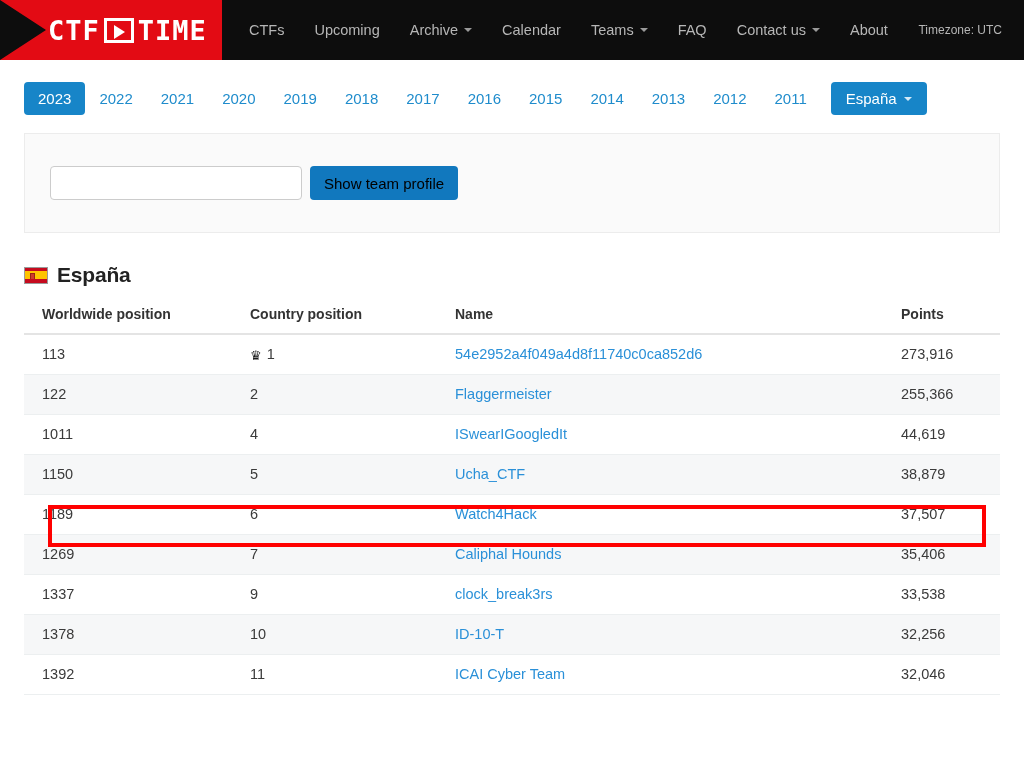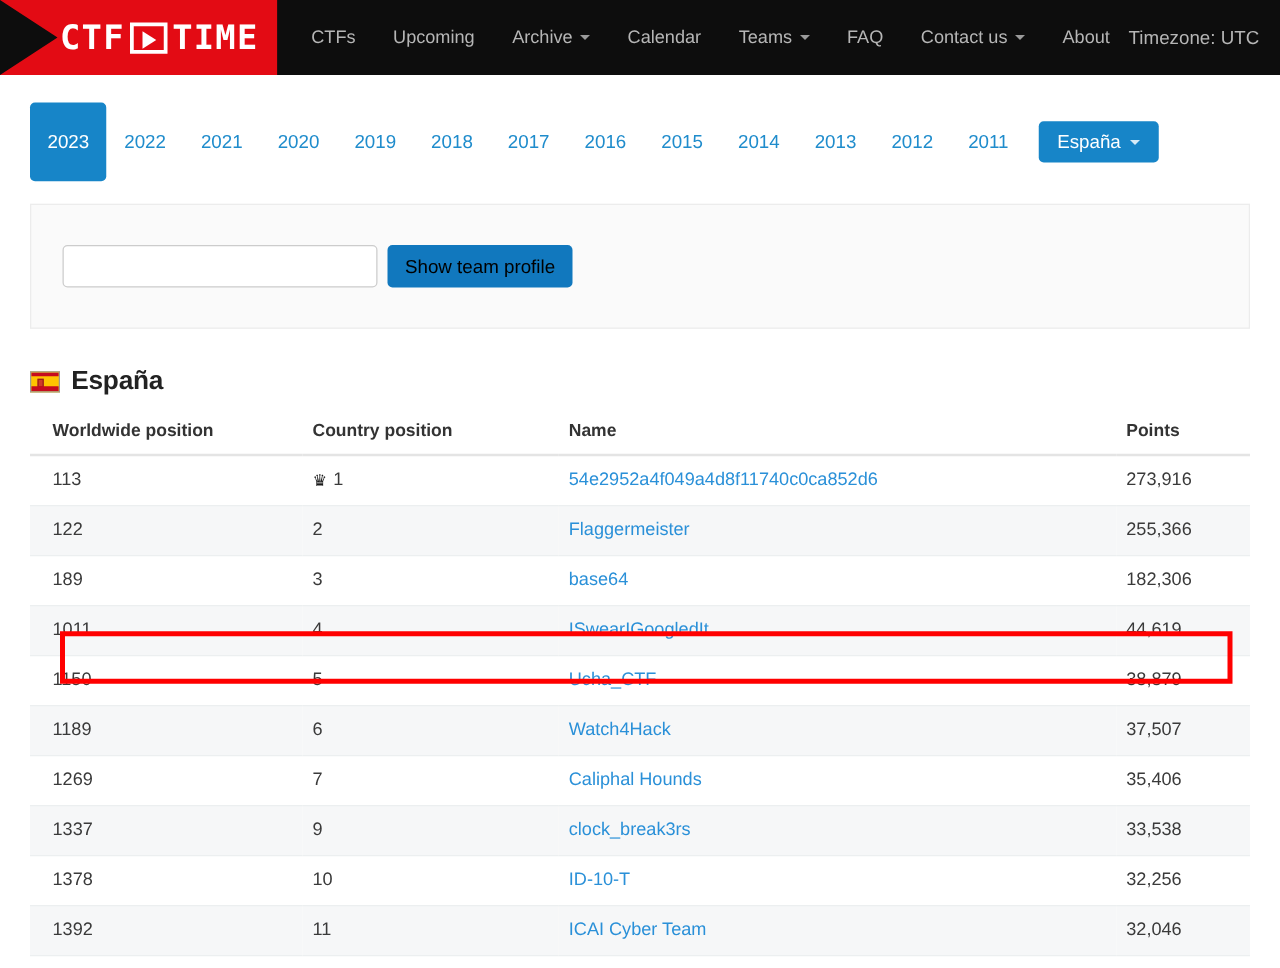--- a/index.html
+++ b/index.html
@@ -93,35 +93,35 @@
     border-right: 4px solid transparent;
     border-top: 4px solid #9a9a9a;
   }
   .nav-right {
     display: flex;
     align-items: center;
     padding-right: 22px;
   }
   .nav-tz {
     color: #b6b6b6;
-    font-size: 15px;
+    font-size: 12px;
     white-space: nowrap;
   }
 
   
   .tabs {
     display: flex;
     align-items: center;
     padding: 22px 24px 0 24px;
     gap: 0px;
   }
   .tab {
     font-size: 15px;
     color: #1f8ccc;
-    padding: 23px 14px;
+    padding: 8px 14px;
     border-radius: 4px;
     cursor: pointer;
     white-space: nowrap;
     text-decoration: none;
   }
   .tab.active {
     background: #1785c8;
     color: #ffffff;
   }
   .tab.country {
@@ -362,26 +362,20 @@
           <td class="col-name"><a class="team-link">54e2952a4f049a4d8f11740c0ca852d6</a></td>
           <td class="col-pts">273,916</td>
         </tr>
         <tr>
           <td class="col-ww">122</td>
           <td class="col-cp">2</td>
           <td class="col-name"><a class="team-link">Flaggermeister</a></td>
           <td class="col-pts">255,366</td>
         </tr>
         <tr>
-          <td class="col-ww">189</td>
-          <td class="col-cp">3</td>
-          <td class="col-name"><a class="team-link">base64</a></td>
-          <td class="col-pts">182,306</td>
-        </tr>
-        <tr>
           <td class="col-ww">1011</td>
           <td class="col-cp">4</td>
           <td class="col-name"><a class="team-link">ISwearIGoogledIt</a></td>
           <td class="col-pts">44,619</td>
         </tr>
         <tr>
           <td class="col-ww">1150</td>
           <td class="col-cp">5</td>
           <td class="col-name"><a class="team-link">Ucha_CTF</a></td>
           <td class="col-pts">38,879</td>

